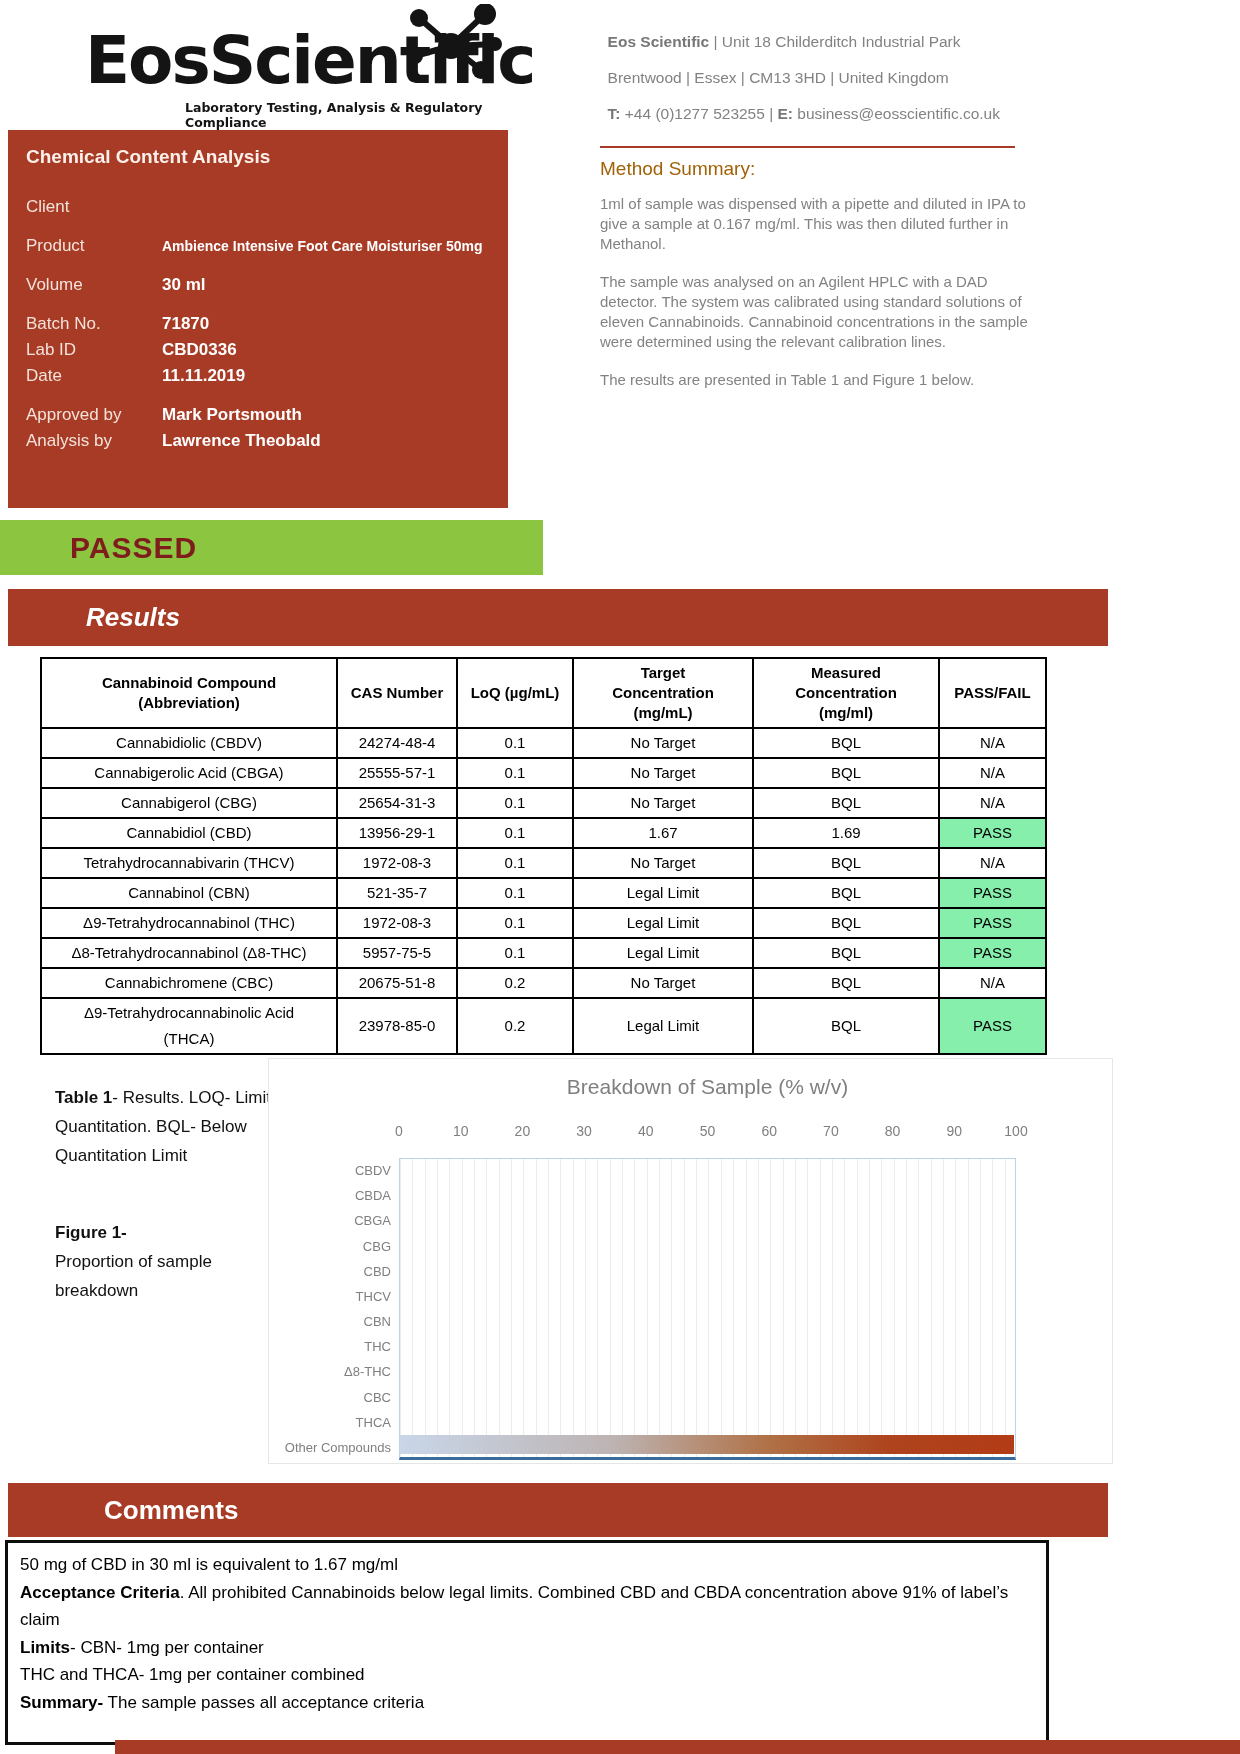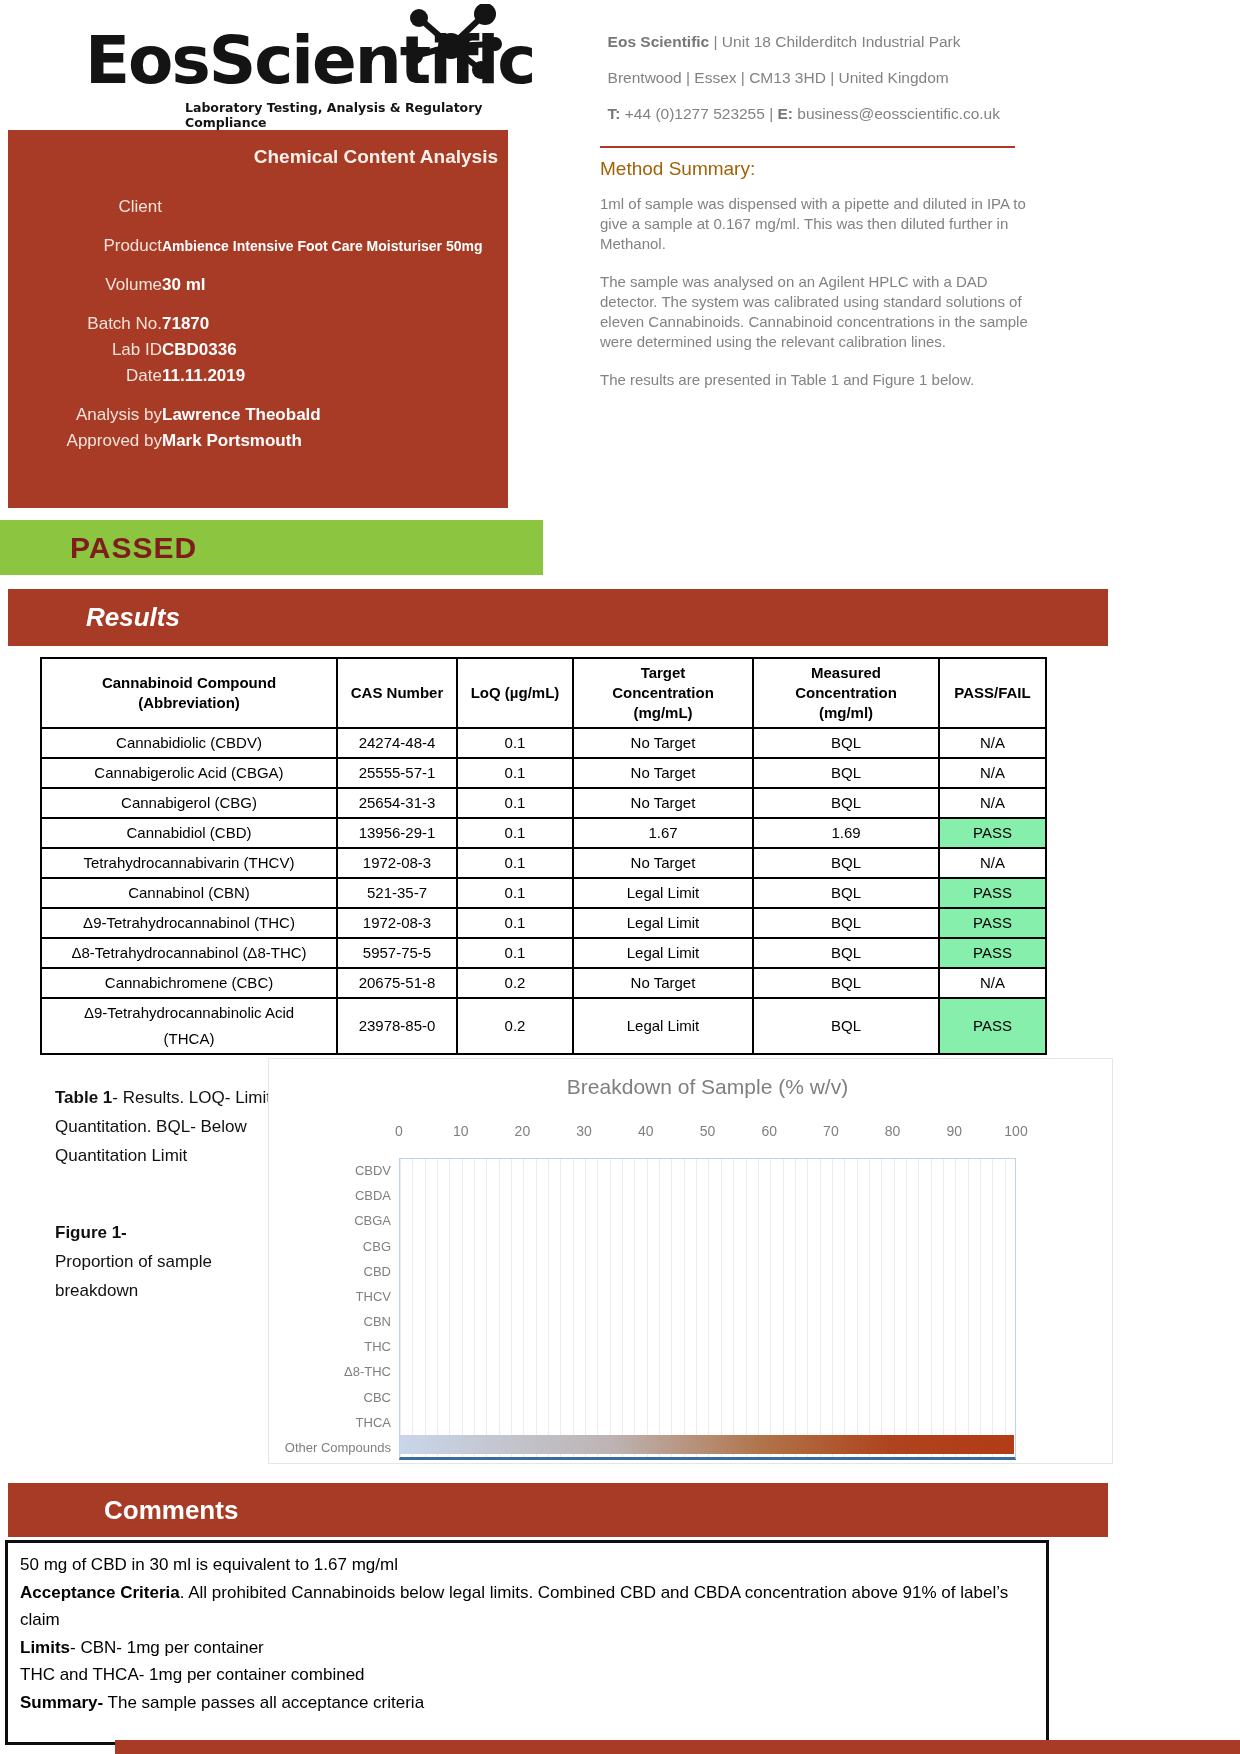--- a/index.html
+++ b/index.html
@@ -11,21 +11,21 @@
   .logo{position:absolute;left:85px;top:8px;width:420px;height:115px;}
   .wordmark{font-family:"DejaVu Sans",sans-serif;font-weight:bold;font-size:66px;
     letter-spacing:-2px;color:#141414;line-height:1.6;}
   .tagline{font-family:"DejaVu Sans",sans-serif;font-weight:bold;font-size:12.5px;color:#141414;margin:-14px 0 0 100px;}
   .molecule{position:absolute;left:318px;top:-4px;}
   .contact{position:absolute;right:240px;top:24px;color:#828282;
     font-size:15.5px;line-height:36px;}
   .contact b{font-weight:bold;color:#777;}
   
   .client-box{position:absolute;left:8px;top:130px;width:500px;height:378px;
-    background:#A83B25;color:#F3E3DB;padding:16px 10px 0 18px;box-sizing:border-box;text-align:right;}
+    background:#A83B25;color:#F3E3DB;padding:16px 10px 0 18px;box-sizing:border-box;}
   .client-title{font-size:19px;font-weight:bold;color:#FBF1EA;margin-bottom:26px;}
   .client-row{display:flex;line-height:26px;font-size:17px;}
   .client-row.gap{margin-bottom:13px;}
   .client-label{width:136px;flex:none;}
   .client-value{font-weight:bold;color:#FFFFFF;}
   .client-row.small .client-value{font-size:14px;}
   
   .method{position:absolute;left:600px;top:146px;width:440px;}
   .method-rule{width:415px;border-top:2px solid #A83B25;margin-bottom:10px;}
   .method-title{color:#a16207;font-weight:normal;font-size:19px;margin:4px 0 14px 0;}
@@ -128,26 +128,26 @@
       </div>
       <div class="client-row">
         <span class="client-label">Lab ID</span>
         <span class="client-value">CBD0336</span>
       </div>
       <div class="client-row gap">
         <span class="client-label">Date</span>
         <span class="client-value">11.11.2019</span>
       </div>
       <div class="client-row">
+        <span class="client-label">Approved by</span>
+        <span class="client-value">Mark Portsmouth</span>
+      </div>
+      <div class="client-row">
         <span class="client-label">Analysis by</span>
         <span class="client-value">Lawrence Theobald</span>
-      </div>
-      <div class="client-row">
-        <span class="client-label">Approved by</span>
-        <span class="client-value">Mark Portsmouth</span>
       </div>
     </div>
 </div>
 
 <div class="method">
   <div class="method-rule"></div>
   <div class="method-title">Method Summary:</div>
   <div id="method-paragraphs">
       <p>1ml of sample was dispensed with a pipette and diluted in IPA to give a sample at 0.167 mg/ml. This was then diluted further in Methanol.</p>
       <p>The sample was analysed on an Agilent HPLC with a DAD detector. The system was calibrated using standard solutions of eleven Cannabinoids. Cannabinoid concentrations in the sample were determined using the relevant calibration lines.</p>

